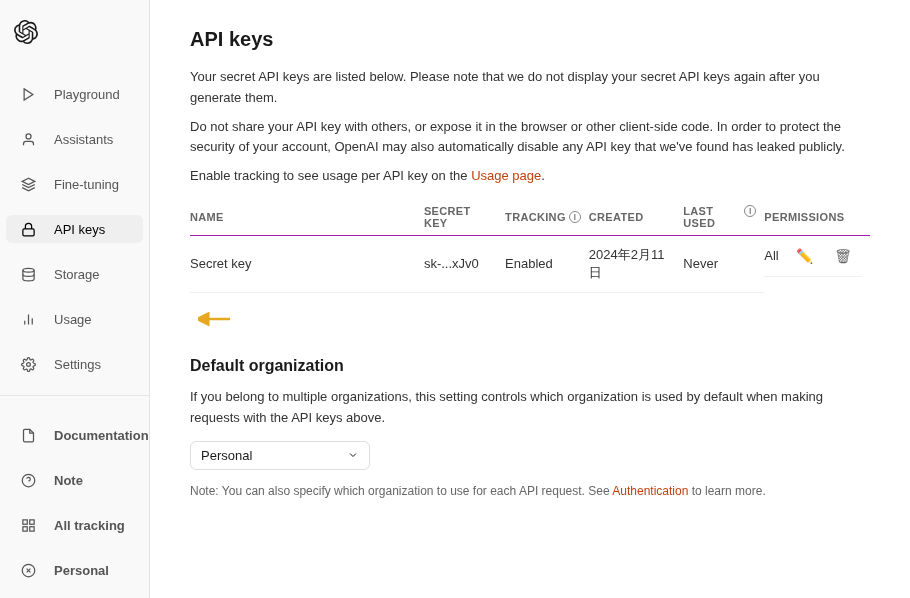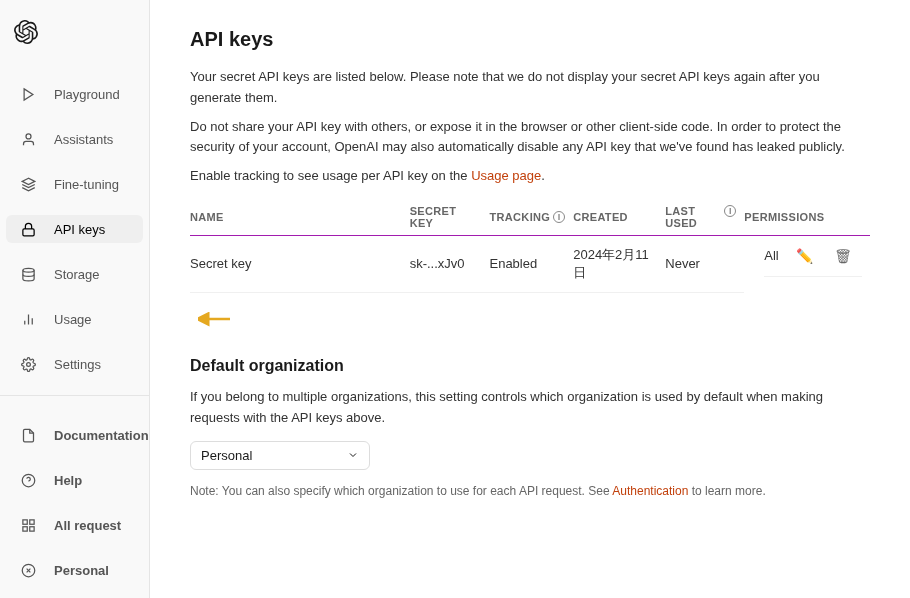--- a/index.html
+++ b/index.html
@@ -53,21 +53,21 @@
     .api-table { width: 100%; border-collapse: collapse; margin-bottom: 16px; margin-top: 12px; }
     .api-table th {
       text-align: left; font-size: 11px; font-weight: 600; color: #666;
       padding: 6px 8px 6px 0; border-bottom: 1px solid #a21caf;
       text-transform: uppercase; letter-spacing: 0.03em;
     }
     .api-table td {
       padding: 10px 8px 10px 0; border-bottom: 1px solid #f0f0f0;
       font-size: 13px; color: #333;
     }
-    .api-table td:last-child { display: flex; gap: 16px; align-items: center; margin-left: 20px; }
+    .api-table td:last-child { display: flex; gap: 16px; align-items: center; }
     .col-name { width: 35%; }
     .col-secret { width: 12%; }
     .col-tracking { width: 12%; }
     .col-created { width: 14%; }
     .col-lastused { width: 12%; }
     .col-perms { width: 10%; }
     .col-actions { width: 60px; }
 
     
     .create-btn {
@@ -206,33 +206,33 @@
     </div>
 
     <div class="sidebar-item">
       <span class="icon">
         <svg width="15" height="15" viewBox="0 0 24 24" fill="none" stroke="currentColor" stroke-width="2">
             <circle cx="12" cy="12" r="10"></circle>
             <path d="M9.09 9a3 3 0 0 1 5.83 1c0 2-3 3-3 3"></path>
             <line x1="12" y1="17" x2="12.01" y2="17"></line>
           </svg>
       </span>
-      <span>Help</span>
+      <span>Note</span>
     </div>
 
     <div class="sidebar-item">
       <span class="icon">
         <svg width="15" height="15" viewBox="0 0 24 24" fill="none" stroke="currentColor" stroke-width="2">
             <rect x="3" y="3" width="7" height="7"></rect>
             <rect x="14" y="3" width="7" height="7"></rect>
             <rect x="14" y="14" width="7" height="7"></rect>
             <rect x="3" y="14" width="7" height="7"></rect>
           </svg>
       </span>
-      <span>All request</span>
+      <span>All tracking</span>
     </div>
 
     <div class="sidebar-item">
       <span class="icon">
         <svg width="15" height="15" viewBox="0 0 24 24" fill="none" stroke="currentColor" stroke-width="2">
             <circle cx="12" cy="12" r="10"></circle>
             <line x1="15" y1="9" x2="9" y2="15"></line>
             <line x1="9" y1="9" x2="15" y2="15"></line>
           </svg>
       </span>

